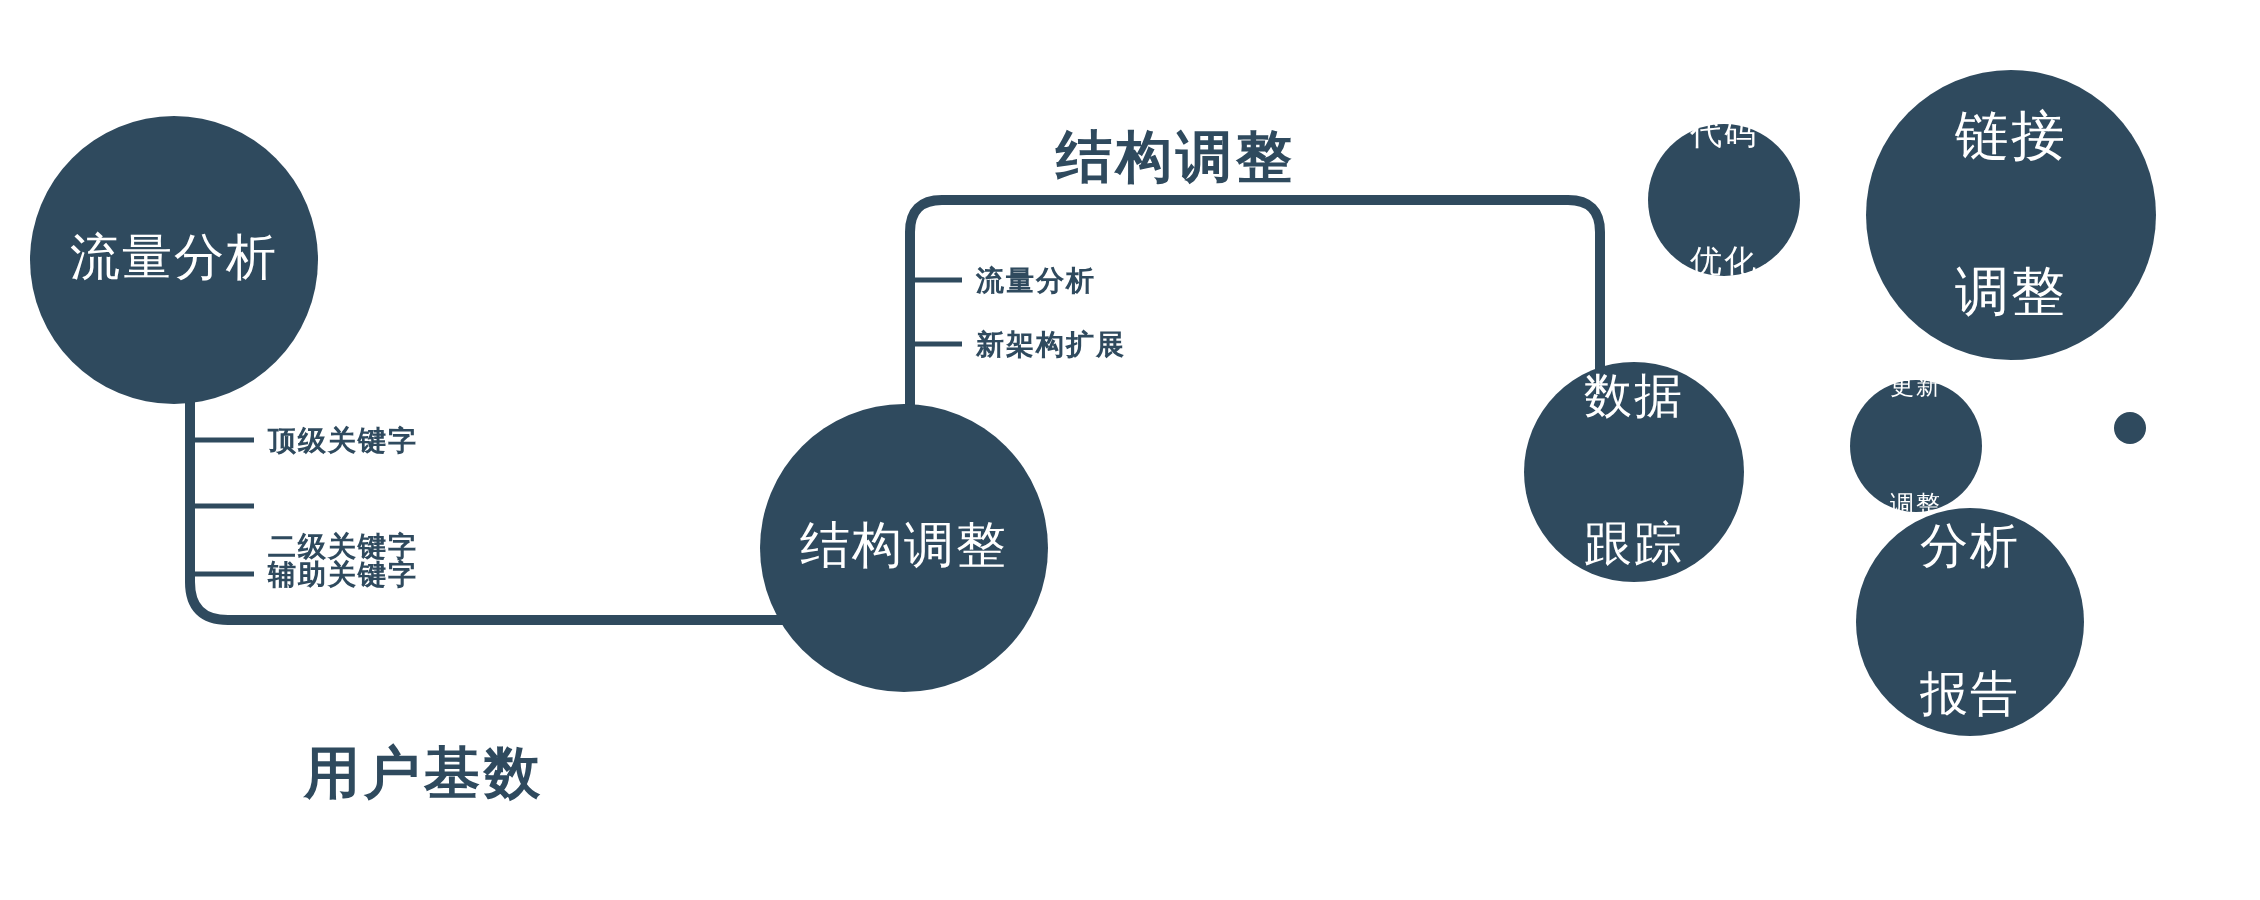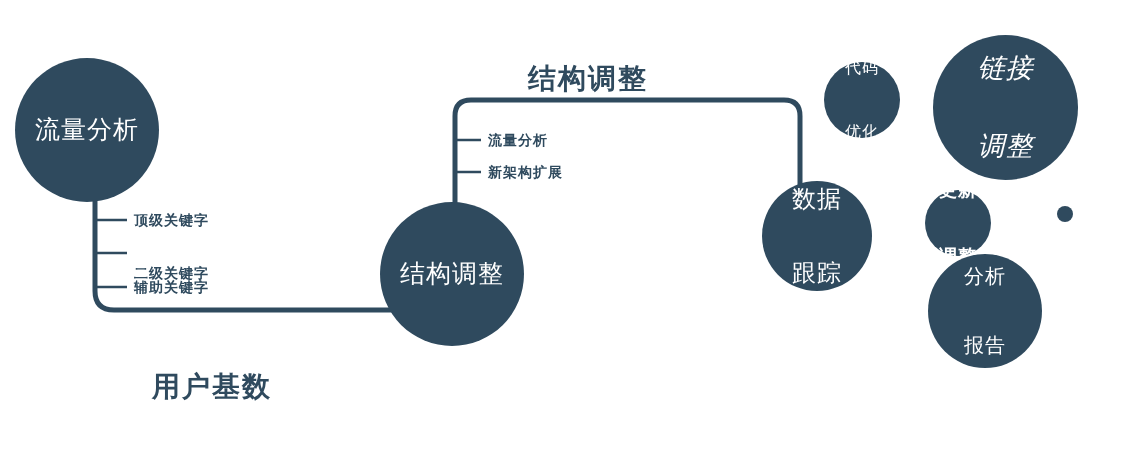--- a/index.html
+++ b/index.html
@@ -40,23 +40,23 @@
     text-align: center;
     line-height: 1.25;
     letter-spacing: 1px;
     gap: 44px;
   }
   .circle span { display: block; }
   .node-traffic   { left: 15px;  top: 58px;  width: 144px; height: 144px; font-size: 25px; }
   .node-structure { left: 380px; top: 202px; width: 144px; height: 144px; font-size: 25px; }
   .node-data      { left: 762px; top: 181px; width: 110px; height: 110px; font-size: 24px; }
   .node-code      { left: 824px; top: 62px;  width: 76px;  height: 76px;  font-size: 16px; }
-  .node-link      { left: 933px; top: 35px;  width: 145px; height: 145px; font-size: 27px; font-style: italic; }
-  .node-update    { left: 925px; top: 190px; width: 66px;  height: 66px;  font-size: 18px; font-weight: bold; }
-  .node-report    { left: 928px; top: 254px; width: 114px; height: 114px; font-size: 20px; justify-content: center; }
+  .node-link      { left: 933px; top: 35px;  width: 145px; height: 145px; font-size: 27px; }
+  .node-update    { left: 925px; top: 190px; width: 66px;  height: 66px;  font-size: 12px; font-weight: normal; }
+  .node-report    { left: 928px; top: 254px; width: 114px; height: 114px; font-size: 24px; justify-content: center; }
   .dot {
     position: absolute;
     z-index: 2;
     left: 1057px; top: 206px;
     width: 16px; height: 16px;
     border-radius: 50%;
     background: var(--primary);
   }
   .edge-label {
     position: absolute;

